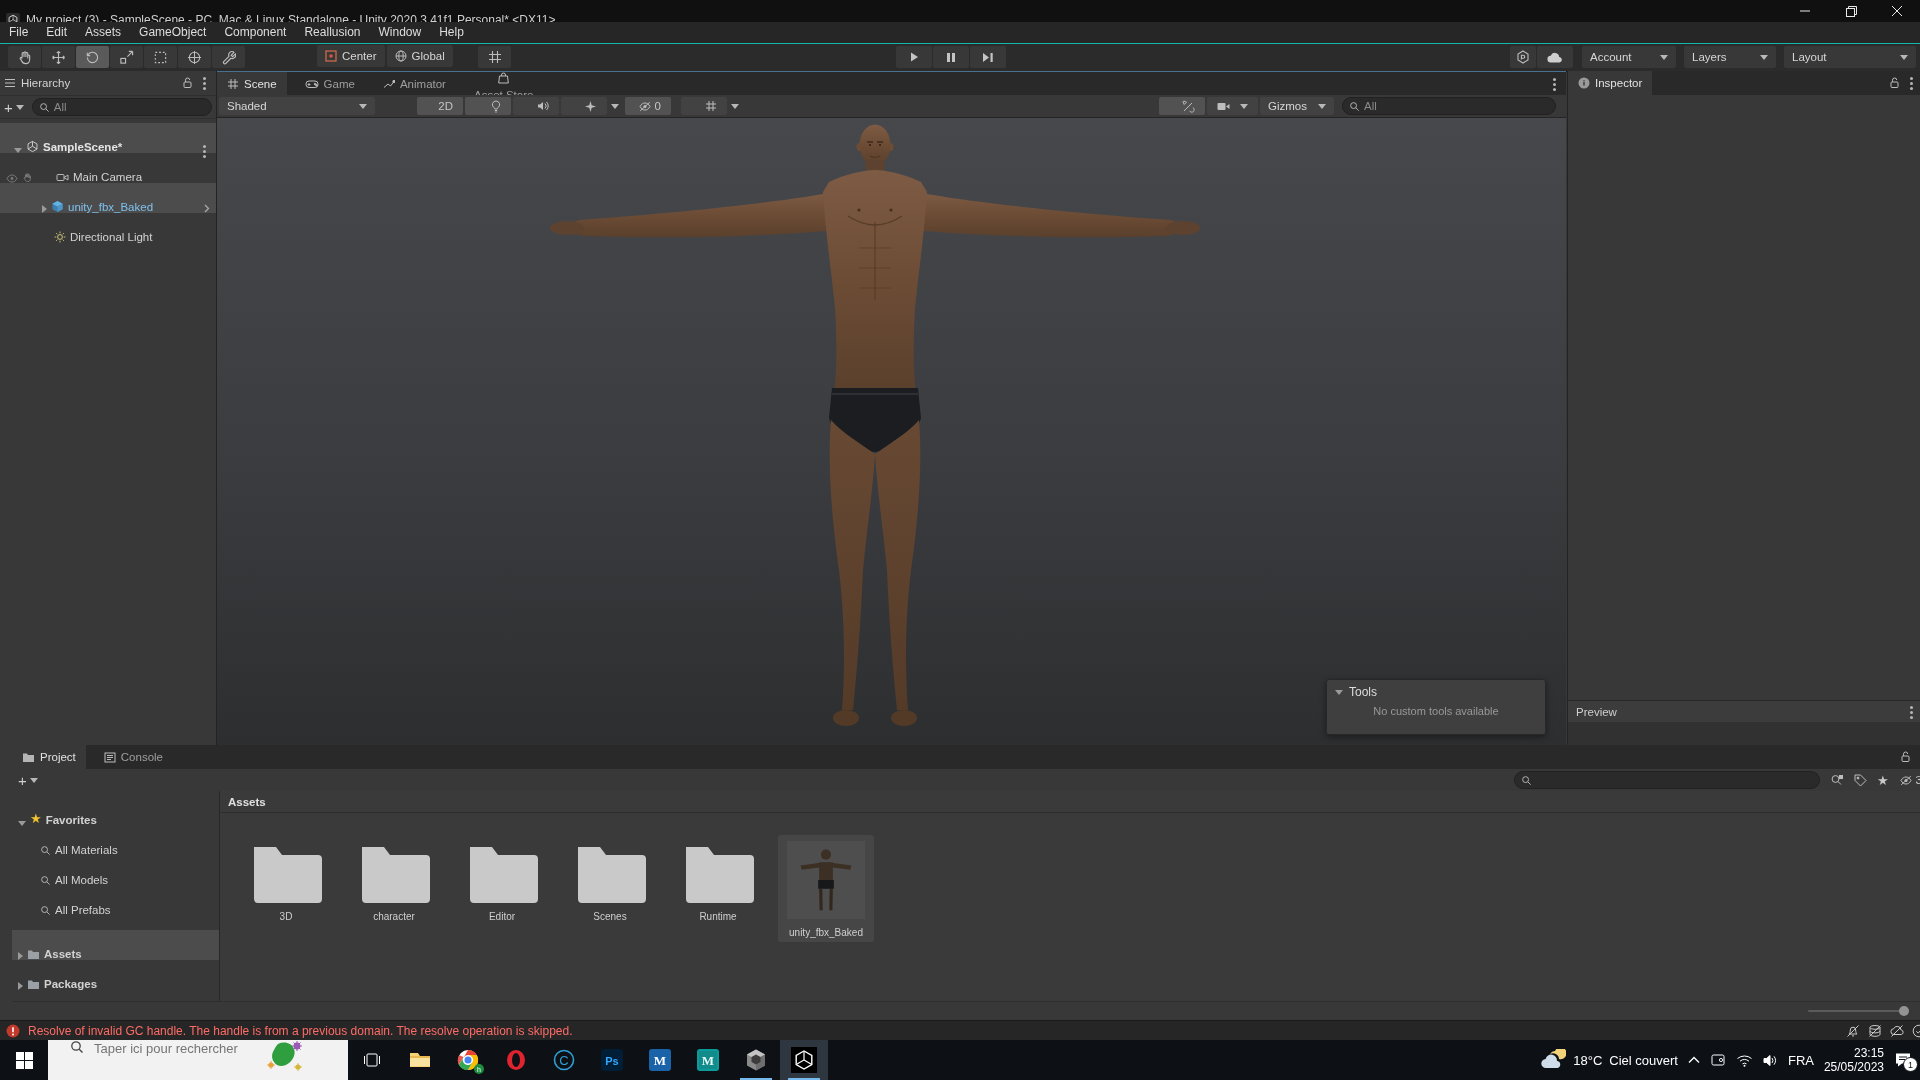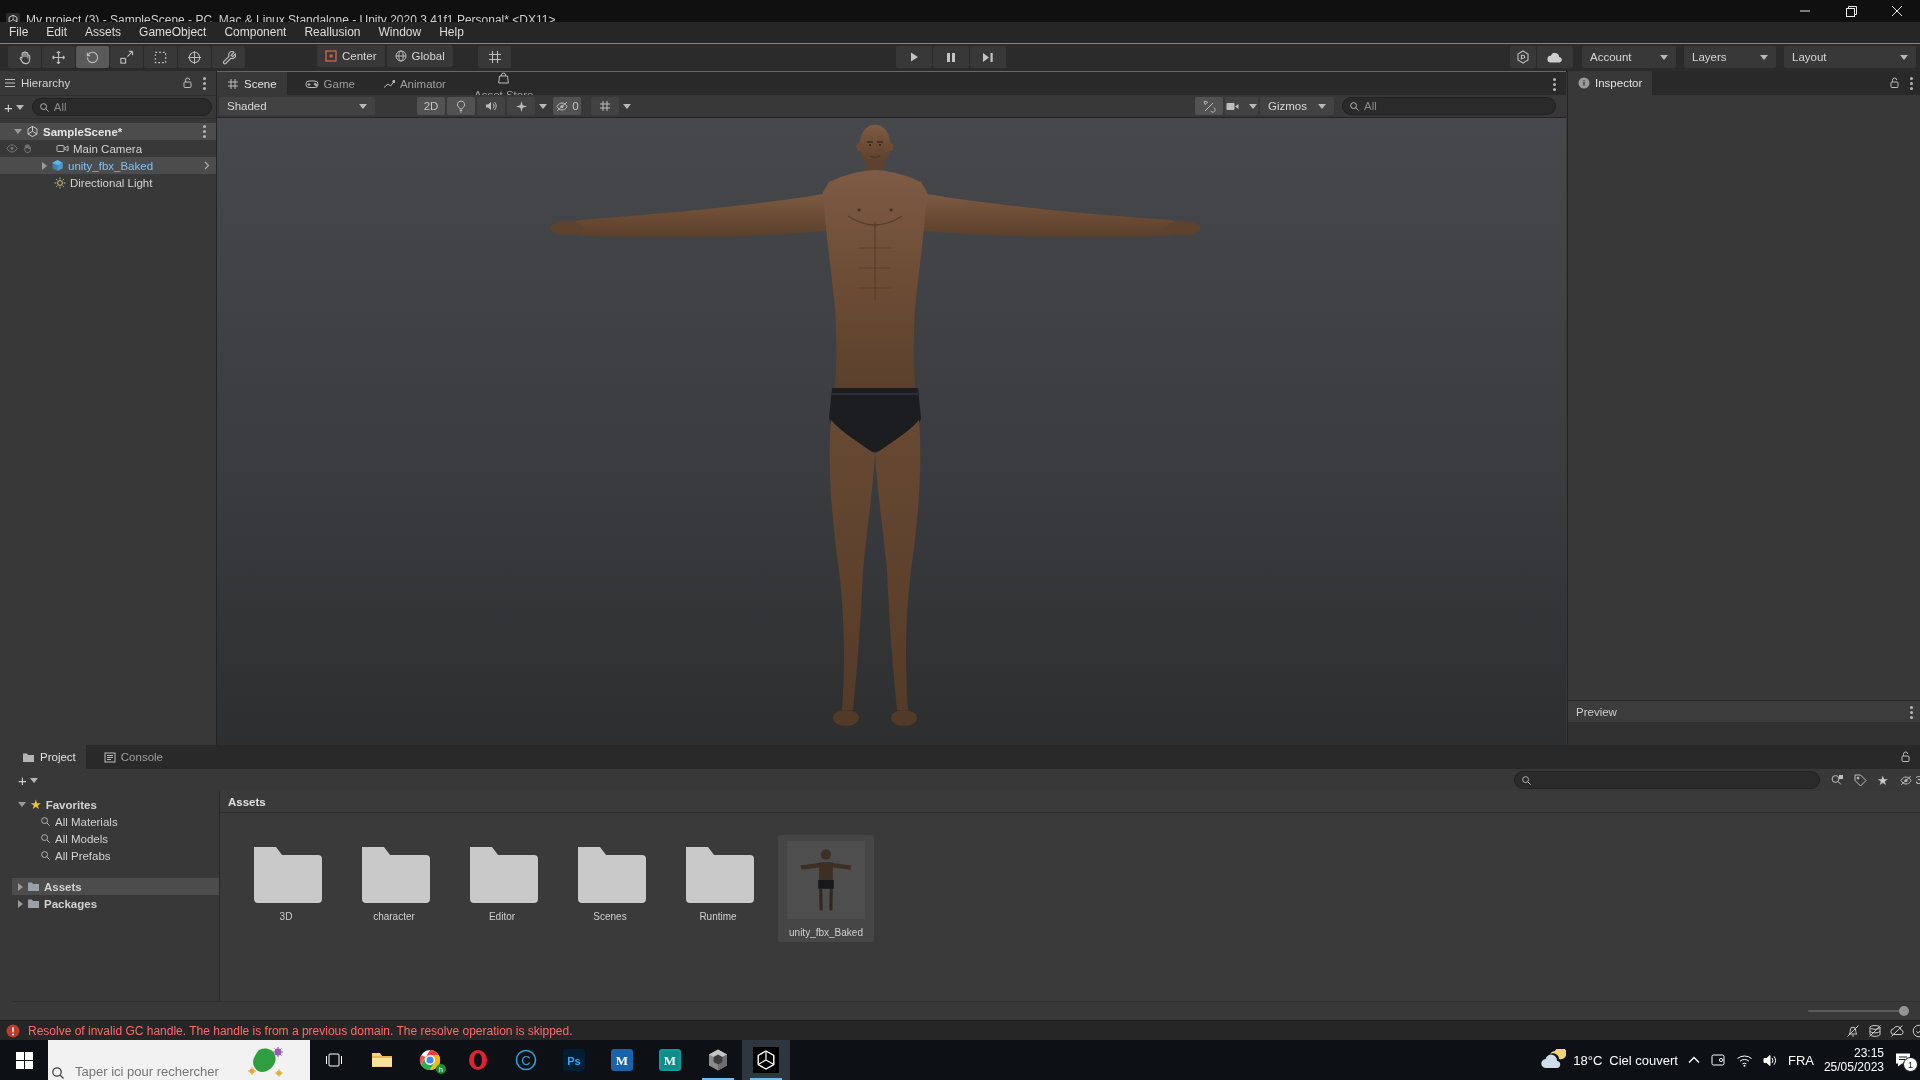--- a/index.html
+++ b/index.html
@@ -27,35 +27,35 @@
   .tbtn.sel{background:#5a5a5a;color:#eee;}
   .ddbtn{height:22px;background:#383838;border-radius:2px;display:flex;align-items:center;padding:0 8px;color:#d6d6d6;font-size:11.5px;}
   .caret{width:0;height:0;border-left:4px solid transparent;border-right:4px solid transparent;border-top:5px solid #b8b8b8;margin-left:7px;}
   .kebab{position:relative;width:3px;height:3px;border-radius:50%;background:#b5b5b5;box-shadow:0 -5px 0 #b5b5b5,0 5px 0 #b5b5b5;display:inline-block;}
 
   
   .tabstrip{position:absolute;left:0;top:0;right:0;height:24px;background:#292929;display:flex;align-items:flex-end;}
   .tab{height:24px;display:flex;align-items:center;padding:0 10px;color:#9e9e9e;gap:5px;font-size:11.5px;}
   .tab.active{background:#383838;color:#e2e2e2;}
   .searchpill{height:16px;background:#2a2a2a;border:1px solid #212121;border-radius:9px;display:flex;align-items:center;padding:0 6px;color:#8a8a8a;gap:4px;}
-  .treerow{height:17px;display:flex;align-items:center;gap:4px;padding-left:4px;color:#d2d2d2;}
+  .treerow{height:30px;display:flex;align-items:flex-end;gap:4px;padding-left:4px;color:#d2d2d2;}
   .treerow .lbl{white-space:nowrap;}
   .arrow-r{width:0;height:0;border-top:4px solid transparent;border-bottom:4px solid transparent;border-left:5px solid #9a9a9a;}
   .arrow-d{width:0;height:0;border-left:4px solid transparent;border-right:4px solid transparent;border-top:5px solid #9a9a9a;}
 
   
   #hierarchy{position:absolute;left:0;top:71px;width:216px;height:674px;background:#383838;border-right:1px solid #232323;}
   #hierarchy .hdr{height:24px;display:flex;align-items:center;background:#383838;border-bottom:1px solid #2e2e2e;padding:0 4px;}
   #hierarchy .toolrow{height:22px;display:flex;align-items:center;padding:0 4px;border-bottom:1px solid #303030;}
 
   
   #scenepanel{position:absolute;left:217px;top:71px;width:1349px;height:674px;background:#383838;}
   #scenepanel .tabstrip{border-top:1px solid #49708f;}
   #scenetoolbar{position:absolute;left:0;top:24px;right:0;height:22px;background:#383838;border-bottom:1px solid #242424;display:flex;align-items:center;padding:0 2px;}
-  .stbtn{height:18px;min-width:26px;background:#424242;border-radius:2px;display:flex;align-items:center;justify-content:center;margin-right:2px;color:#c4c4c4;padding:0 1px;}
+  .stbtn{height:18px;min-width:26px;background:#424242;border-radius:2px;display:flex;align-items:center;justify-content:flex-end;margin-right:2px;color:#c4c4c4;padding:0 10px;}
   .stbtn.lit{background:#525252;}
   #viewport{position:absolute;left:0;top:47px;right:0;bottom:0;background:linear-gradient(180deg,#47484c 0%,#3b3c3f 55%,#2d2e30 100%);overflow:hidden;}
   #toolsoverlay{position:absolute;right:20px;bottom:10px;width:218px;height:54px;background:rgba(64,64,64,.97);border:1px solid #272727;border-radius:3px;box-shadow:0 2px 6px rgba(0,0,0,.4);}
   #toolsoverlay .thdr{display:flex;align-items:center;gap:6px;padding:5px 0 0 8px;color:#dcdcdc;font-size:12px;}
   #toolsoverlay .tmsg{text-align:center;color:#989898;font-size:11px;margin-top:6px;}
 
   
   #inspector{position:absolute;left:1567px;top:71px;width:353px;height:674px;background:#383838;border-left:1px solid #232323;}
   #previewhdr{position:absolute;left:0;top:629px;right:0;height:22px;background:#3c3c3c;border-top:1px solid #262626;display:flex;align-items:center;padding:0 8px;color:#cfcfcf;}
   #previewbody{position:absolute;left:0;top:651px;right:0;bottom:0;background:#313131;}
@@ -75,21 +75,21 @@
   #zoomknob{position:absolute;right:-5px;top:-4px;width:10px;height:10px;border-radius:50%;background:#939393;}
 
   
   #statusbar{position:absolute;left:0;top:1020px;width:1920px;height:20px;background:#262626;border-top:1px solid #191919;display:flex;align-items:center;padding:0 6px;}
   #statusbar .errtxt{color:#ff6b66;font-size:12px;margin-left:8px;white-space:nowrap;}
   .statico{margin-left:8px;color:#c9c9c9;}
 
   
   #taskbar{position:absolute;left:0;top:1040px;width:1920px;height:40px;background:#0d1116;display:flex;align-items:center;color:#fff;}
   .tb-btn{width:48px;height:40px;display:flex;align-items:center;justify-content:center;}
-  #tbsearch{width:256px;height:40px;background:#f2f2f2;display:flex;align-items:flex-end;padding:0 3px;gap:8px;}
+  #tbsearch{width:256px;height:40px;background:#f2f2f2;display:flex;align-items:flex-start;padding:0 22px;gap:8px;}
   #tbsearch input{border:none;outline:none;background:transparent;font-size:13px;color:#333;width:160px;font-family:"Liberation Sans",sans-serif;}
   .appbtn{width:48px;height:40px;display:flex;align-items:center;justify-content:center;position:relative;}
   .appbtn.running::after{content:"";position:absolute;bottom:0;left:8px;right:8px;height:2px;background:#76b9ed;}
   .appbtn.activeapp{background:#2e3640;}
   .traytxt{font-size:13px;color:#fff;}
   #clock{display:flex;flex-direction:column;align-items:flex-end;justify-content:center;font-size:12px;line-height:14px;color:#fff;}
 </style>
 </head>
 <body>
 
@@ -526,20 +526,27 @@
         <path d="M287,270 L373,270 L376,300 C370,320 352,332 330,334 C308,332 290,320 284,300 Z" fill="#1c1d20"></path>
         <path d="M287,276 h86" stroke="#33343a" stroke-width="2" opacity=".8"></path>
 
         <path d="M286,302 C282,352 288,410 294,452 C300,502 300,552 297,592 L308,592 C312,552 316,502 318,452 C322,410 328,370 330,336 C316,326 296,314 286,302 Z" fill="url(#skinleg)"></path>
         <path d="M374,302 C378,352 372,410 366,452 C360,502 360,552 363,592 L352,592 C348,552 344,502 342,452 C338,410 332,370 330,336 C344,326 364,314 374,302 Z" fill="url(#skinleg)"></path>
 
         <ellipse cx="301" cy="600" rx="13" ry="8" fill="#533a27"></ellipse>
         <ellipse cx="359" cy="600" rx="13" ry="8" fill="#533a27"></ellipse>
       </svg>
 
+      <div id="toolsoverlay">
+        <div class="thdr">
+          <span class="arrow-d"></span>
+          <span>Tools</span>
+        </div>
+        <div class="tmsg">No custom tools available</div>
+      </div>
     </div>
   </div>
 
   <div id="inspector">
     <div class="tabstrip">
       <div class="tab active">
         <span class="ico">
             <svg width="12" height="12" viewBox="0 0 12 12">
               <circle cx="6" cy="6" r="5.5" fill="#9a9a9a"></circle>
               <path d="M6 5v3.5M6 3.2v1" stroke="#383838" stroke-width="1.4"></path>

